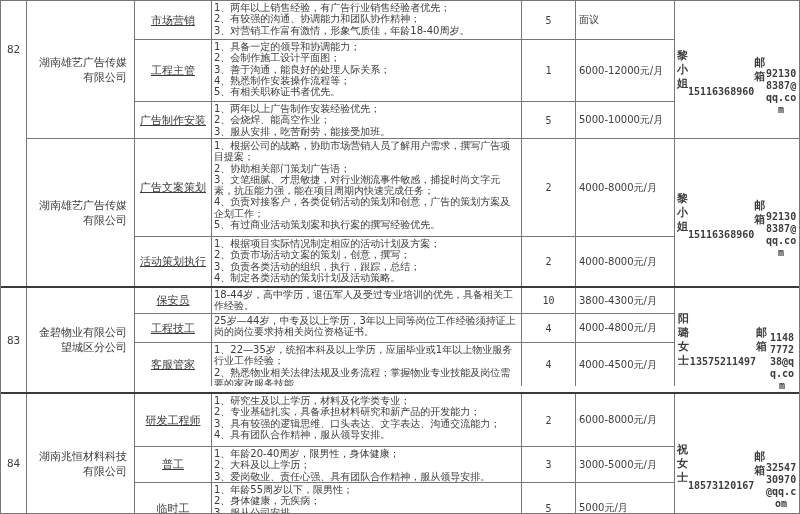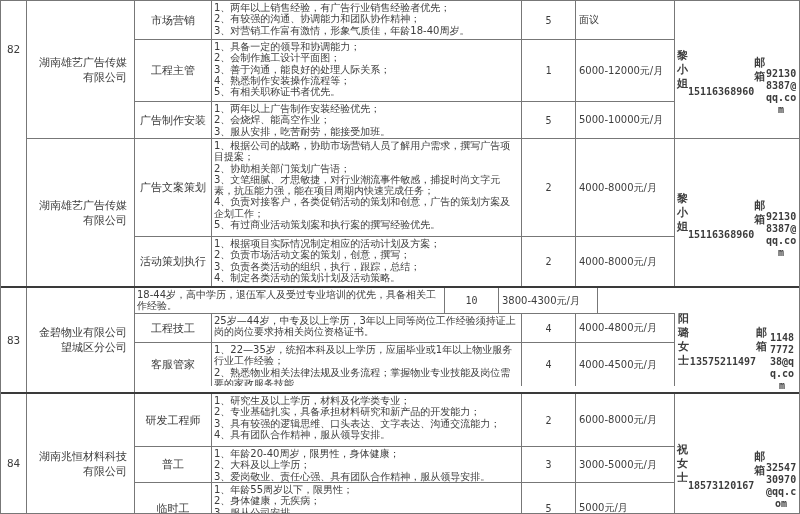--- a/index.html
+++ b/index.html
@@ -35,21 +35,21 @@
     text-align: right; font-size: 11px; line-height: 15px;
     padding: 16px 7px; overflow: hidden;
   }
   .jobs { width: 540px; flex: none; display: flex; flex-direction: column; }
   .jrow { display: flex; flex: none; overflow: hidden; }
   .jrow + .jrow { border-top: 1px solid #777; }
   .jt {
     width: 77px; flex: none;
     border-right: 1px solid #777;
     display: flex; align-items: center; justify-content: center;
-    text-align: center; font-size: 11px; padding: 0 2px; overflow: hidden;
+    text-align: center; font-size: 11px; padding: 0 2px; overflow: hidden; text-decoration: underline;
   }
   .req {
     width: 310px; flex: none;
     border-right: 1px solid #777;
     font-size: 10px; line-height: 11.3px;
     padding: 1px 2px 0 2px;
     white-space: pre-line; overflow: hidden;
   }
   .cnt {
     width: 54px; flex: none;
@@ -186,20 +186,23 @@
     <div class="num">
       <span>83</span>
     </div>
     <div class="secbody">
       <div class="block">
         <div class="comp">
           <span>金碧物业有限公司望城区分公司</span>
         </div>
         <div class="jobs">
           <div class="jrow" style="height:25px">
+            <div class="jt">
+                <span>保安员</span>
+              </div>
             <div class="req">18-44岁，高中学历，退伍军人及受过专业培训的优先，具备相关工作经验。</div>
             <div class="cnt">10</div>
             <div class="sal">
                 <span>3800-4300元/月</span>
               </div>
           </div>
           <div class="jrow" style="height:29px">
             <div class="jt">
                 <span>工程技工</span>
               </div>

